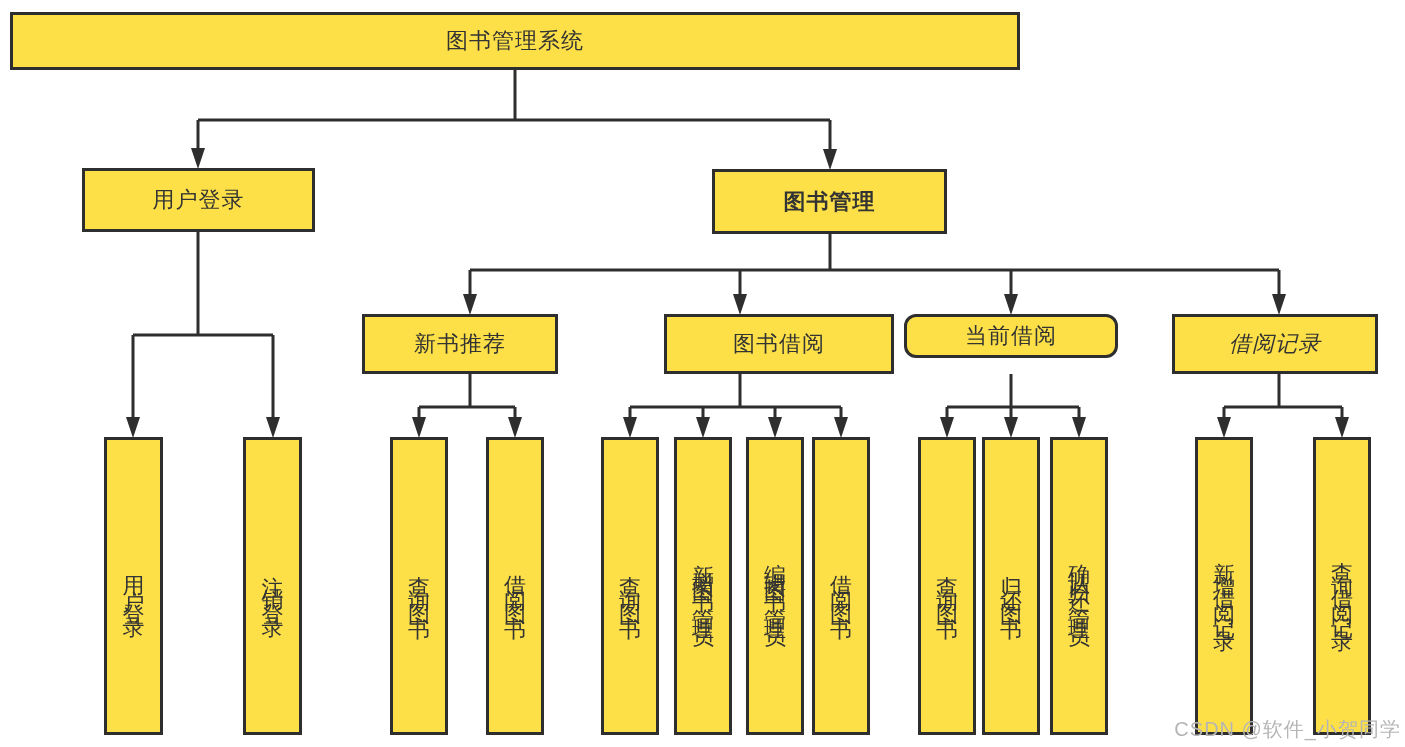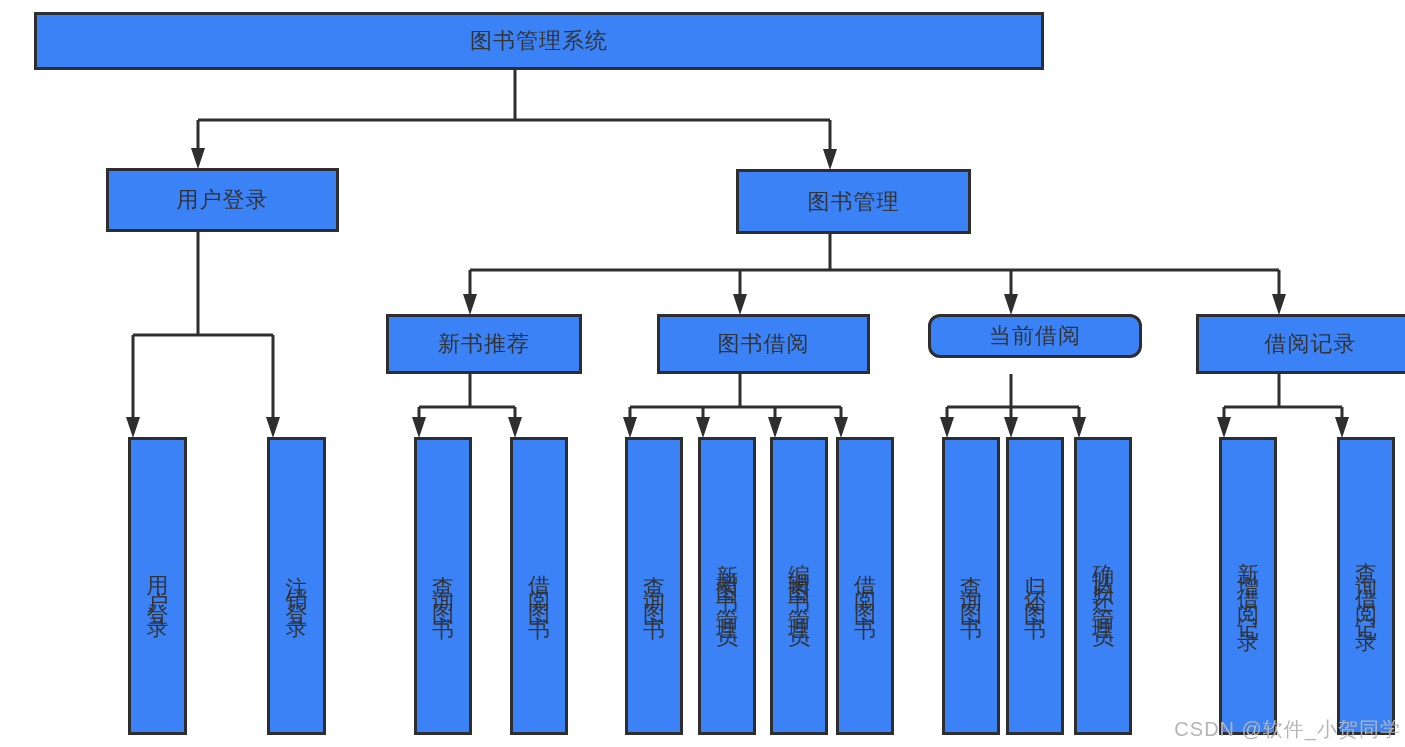--- a/index.html
+++ b/index.html
@@ -28,47 +28,46 @@
     stroke-width: 3;
   }
   #wires polygon {
     fill: #2e2e2e;
     stroke: none;
   }
   .box {
     position: absolute;
     box-sizing: border-box;
     border: 3px solid #2e2e2e;
-    background: #3b82f6;
+    background: #fde047;
     color: #333333;
     display: flex;
     align-items: center;
     justify-content: center;
     font-size: 22px;
     letter-spacing: 1px;
     text-align: left;
-    margin-left: 24px;
   }
   .hbox { line-height: 1; }
   .vbox {
     writing-mode: vertical-lr;
     text-orientation: mixed;
     letter-spacing: 14px;
     line-height: 1;
     font-size: 22px;
   }
   .vbox.tight { letter-spacing: 9px; }
   
   .n-root   { left: 10px;   top: 12px;  width: 1010px; height: 58px; }
   .n-login  { left: 82px;   top: 168px; width: 233px;  height: 64px; }
-  .n-mgmt   { left: 712px;  top: 169px; width: 235px;  height: 65px; }
+  .n-mgmt   { left: 712px;  top: 169px; width: 235px;  height: 65px; font-weight: bold; }
   .n-l3a    { left: 362px;  top: 314px; width: 196px;  height: 60px; }
-  .n-l3b    { left: 633px;  top: 314px; width: 213px;  height: 60px; }
+  .n-l3b    { left: 664px;  top: 314px; width: 230px;  height: 60px; }
   .n-l3c    { left: 904px;  top: 314px; width: 214px;  height: 44px; border-radius: 12px; }
-  .n-l3d    { left: 1172px; top: 314px; width: 229px;  height: 60px; }
+  .n-l3d    { left: 1172px; top: 314px; width: 206px;  height: 60px; font-style: italic; }
   .leaf     { top: 437px; height: 298px; width: 58px; }
   .lf-1a { left: 104px; width: 59px; }
   .lf-1b { left: 243px; width: 59px; }
   .lf-2a { left: 390px; }
   .lf-2b { left: 486px; }
   .lf-3a { left: 601px; }
   .lf-3b { left: 674px; }
   .lf-3c { left: 746px; }
   .lf-3d { left: 812px; }
   .lf-4a { left: 918px; }

